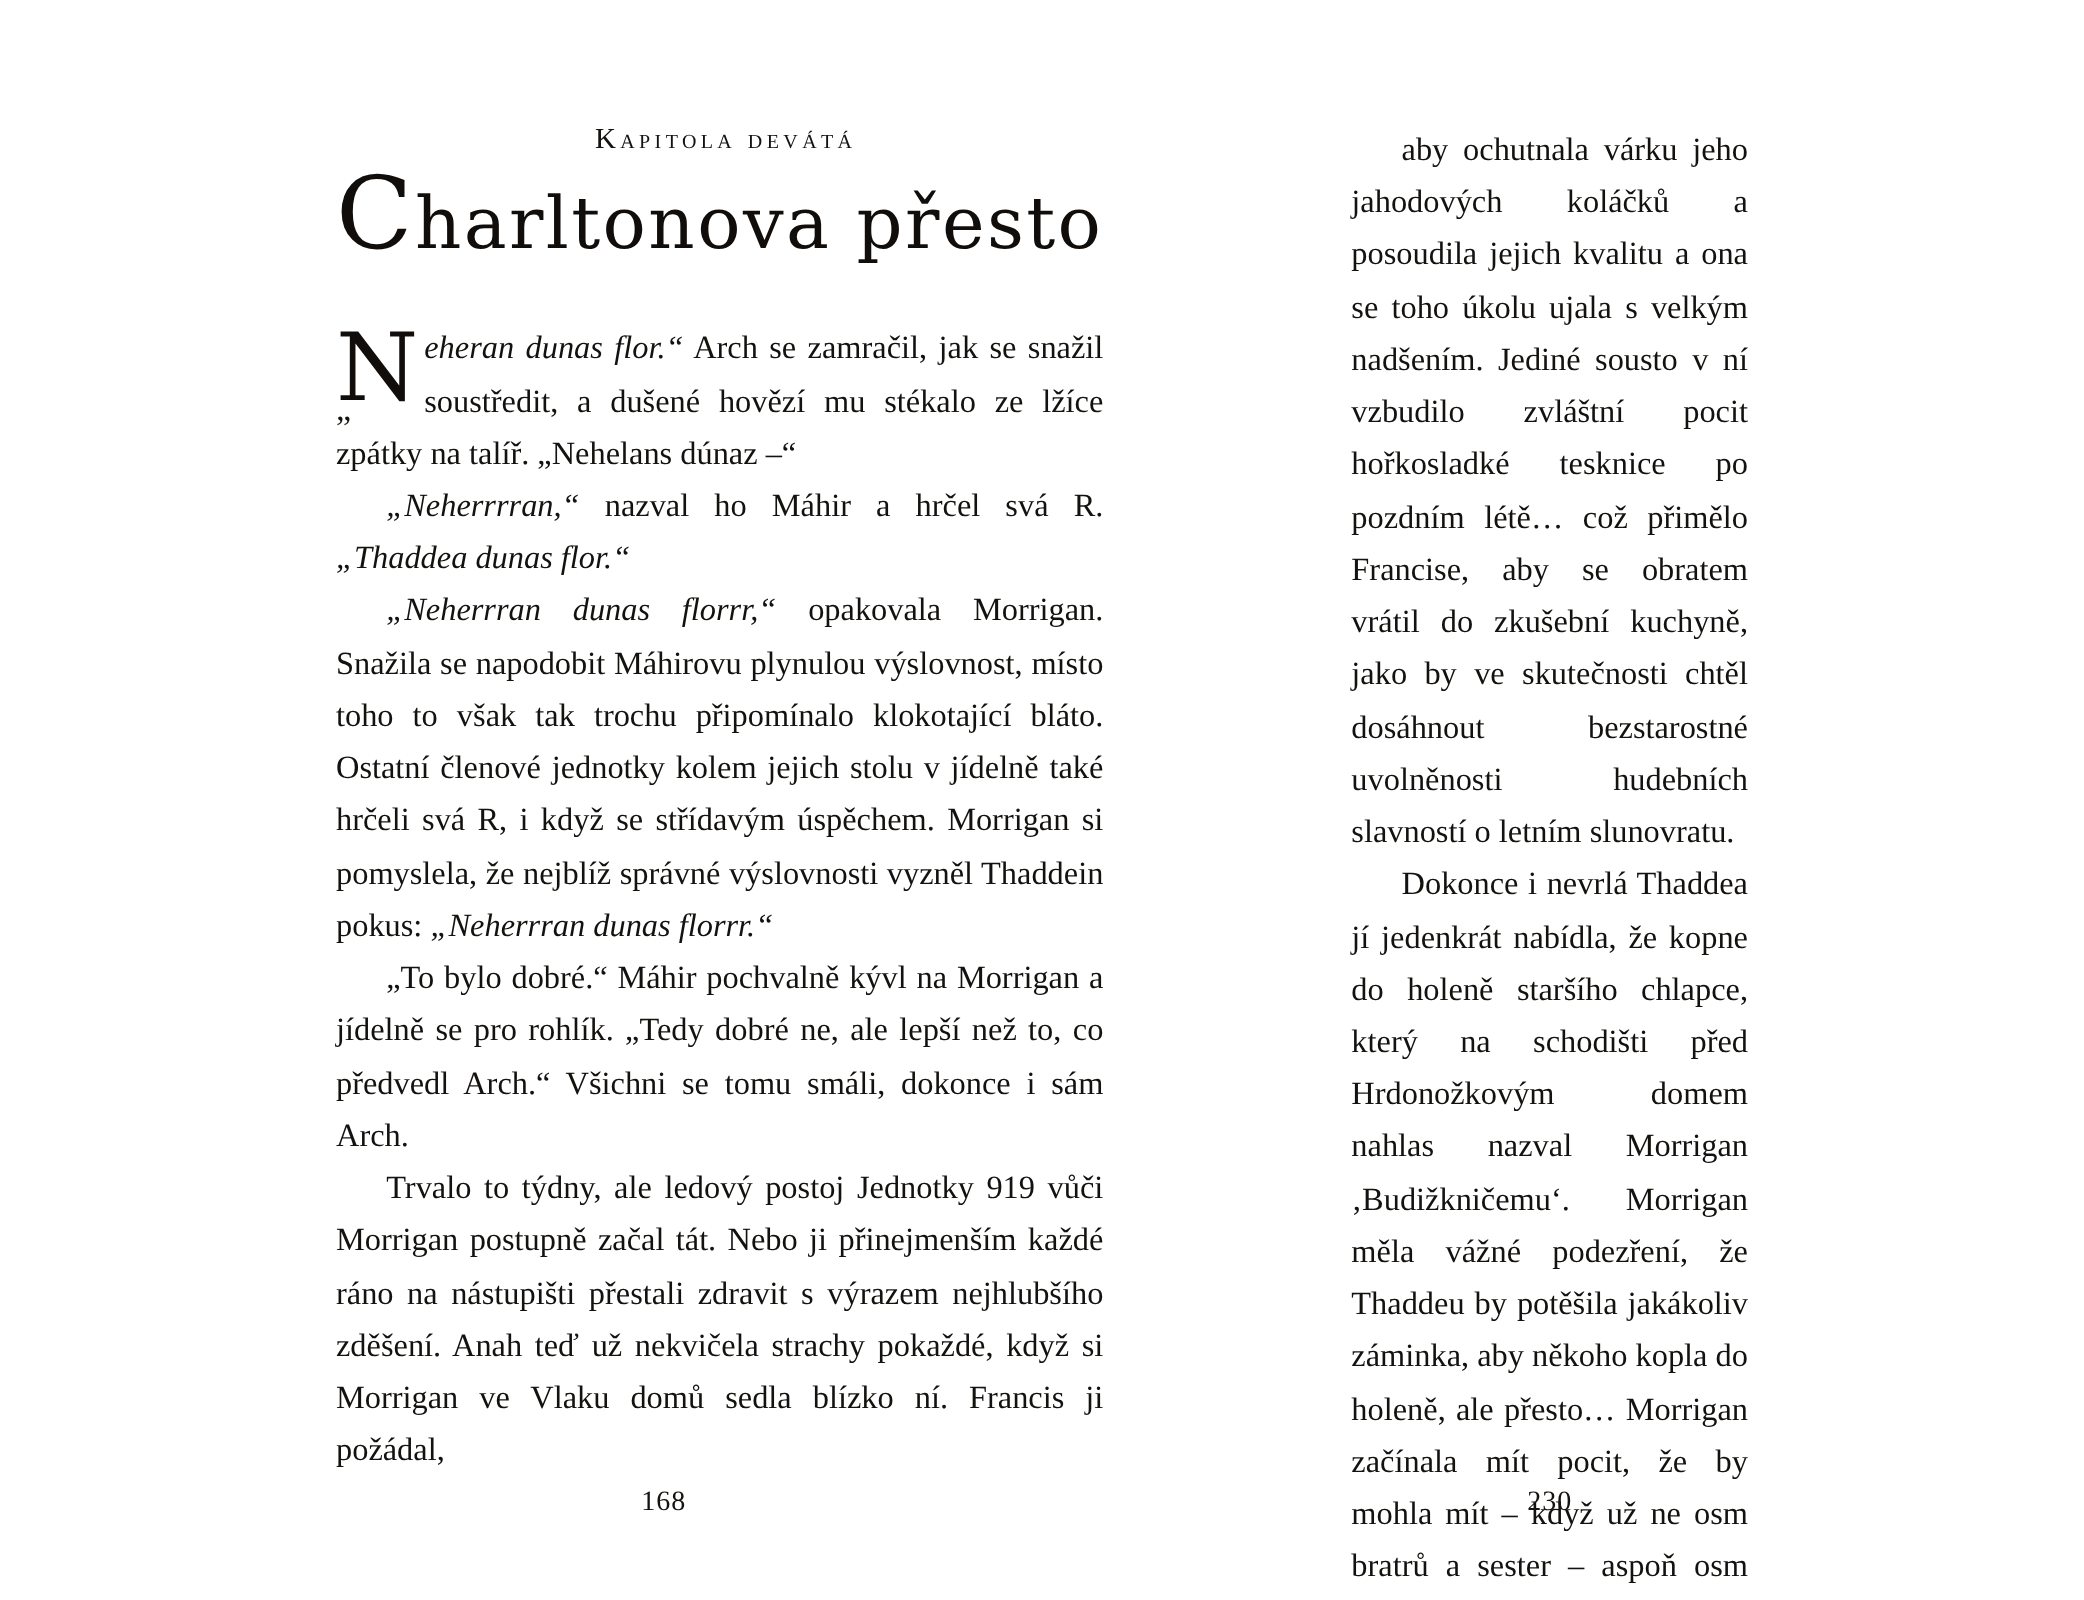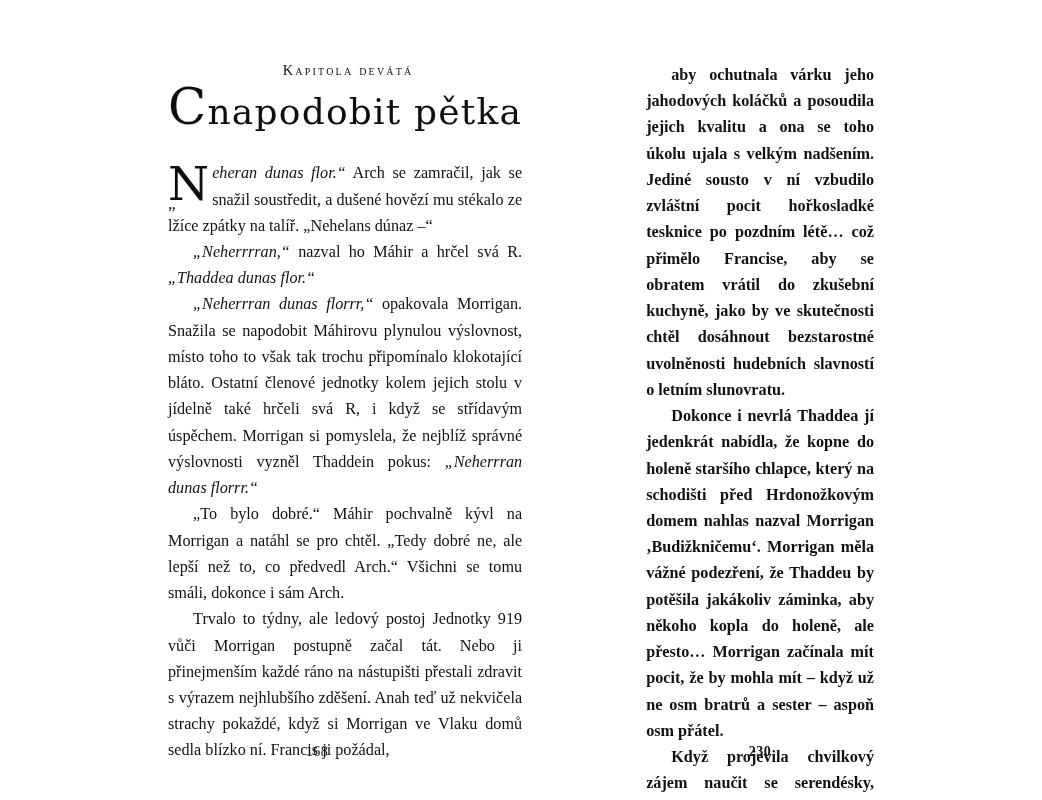--- a/index.html
+++ b/index.html
@@ -25,21 +25,20 @@
     position: relative;
     box-sizing: border-box;
     height: 800px;
     flex: 1 1 50%;
   }
   .page-left {
     padding: 62px 62px 0 168px;
   }
   .page-right {
     padding: 62px 168px 0 62px;
-    font-weight: bold;
   }
   .chapter-label {
     font-family: "Liberation Serif", serif;
     font-variant: small-caps;
     font-size: 14.5px;
     letter-spacing: 2.2px;
     text-align: center;
     color: #15120f;
     margin: 0 0 6px 0;
     padding-left: 6px;
@@ -118,31 +117,31 @@
     text-indent: 1.55em;
   }
 </style>
 </head>
 <body>
 
 <div class="spread">
 
   <div class="page page-left">
     <div class="chapter-label">Kapitola devátá</div>
-    <h1 class="chapter-title"><span class="cap">C</span><span>napodobit pětka</span></h1>
+    <h1 class="chapter-title"><span class="cap">C</span><span>harltonova přesto</span></h1>
 
     <div class="body-text">
       <p class="first dropcap-para">
         <span class="quote-open">„</span>
         <span class="dropcap">N</span>
         <i>eheran dunas flor.“</i><span> Arch se zamračil, jak se snažil soustředit, a dušené hovězí mu stékalo ze lžíce zpátky na talíř. „Nehelans dúnaz –“</span>
       </p>
       <p><i>„Neherrrran,“</i><span> nazval ho Máhir a hrčel svá R. </span><i>„Thaddea dunas flor.“</i></p>
       <p><i>„Neherrran dunas florrr,“</i><span> opakovala Morrigan. Snažila se napodobit Máhirovu plynulou výslovnost, místo toho to však tak trochu připomínalo klokotající bláto. Ostatní členové jednotky kolem jejich stolu v jídelně také hrčeli svá R, i když se střídavým úspěchem. Morrigan si pomyslela, že nejblíž správné výslovnosti vyzněl Thaddein pokus: </span><i>„Neherrran dunas florrr.“</i></p>
-      <p>„To bylo dobré.“ Máhir pochvalně kývl na Morrigan a natáhl se pro chtěl. „Tedy dobré ne, ale lepší než to, co předvedl Arch.“ Všichni se tomu smáli, dokonce i sám Arch.</p>
+      <p>„To bylo dobré.“ Máhir pochvalně kývl na Morrigan a jídelně se pro rohlík. „Tedy dobré ne, ale lepší než to, co předvedl Arch.“ Všichni se tomu smáli, dokonce i sám Arch.</p>
       <p>Trvalo to týdny, ale ledový postoj Jednotky 919 vůči Morrigan postupně začal tát. Nebo ji přinejmenším každé ráno na nástupišti přestali zdravit s výrazem nejhlubšího zděšení. Anah teď už nekvičela strachy pokaždé, když si Morrigan ve Vlaku domů sedla blízko ní. Francis ji požádal,</p>
     </div>
 
     <div class="folio">168</div>
   </div>
 
   <div class="page page-right">
     <div class="body-text">
       <p class="first">aby ochutnala várku jeho jahodových koláčků a posoudila jejich kvalitu a ona se toho úkolu ujala s velkým nadšením. Jediné sousto v ní vzbudilo zvláštní pocit hořkosladké tesknice po pozdním létě… což přimělo Francise, aby se obratem vrátil do zkušební kuchyně, jako by ve skutečnosti chtěl dosáhnout bezstarostné uvolněnosti hudebních slavností o letním slunovratu.</p>
       <p>Dokonce i nevrlá Thaddea jí jedenkrát nabídla, že kopne do holeně staršího chlapce, který na schodišti před Hrdonožkovým domem nahlas nazval Morrigan ‚Budižkničemu‘. Morrigan měla vážné podezření, že Thaddeu by potěšila jakákoliv záminka, aby někoho kopla do holeně, ale přesto… Morrigan začínala mít pocit, že by mohla mít – když už ne osm bratrů a sester – aspoň osm přátel.</p>

